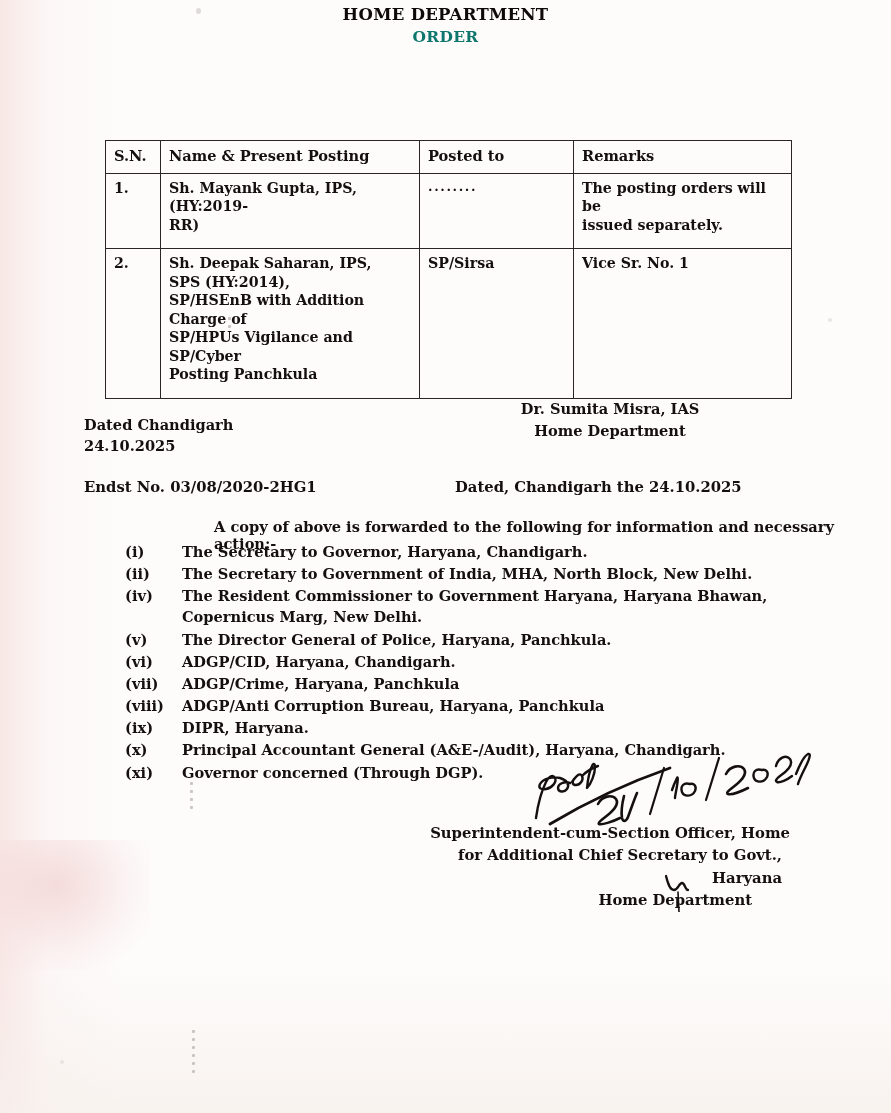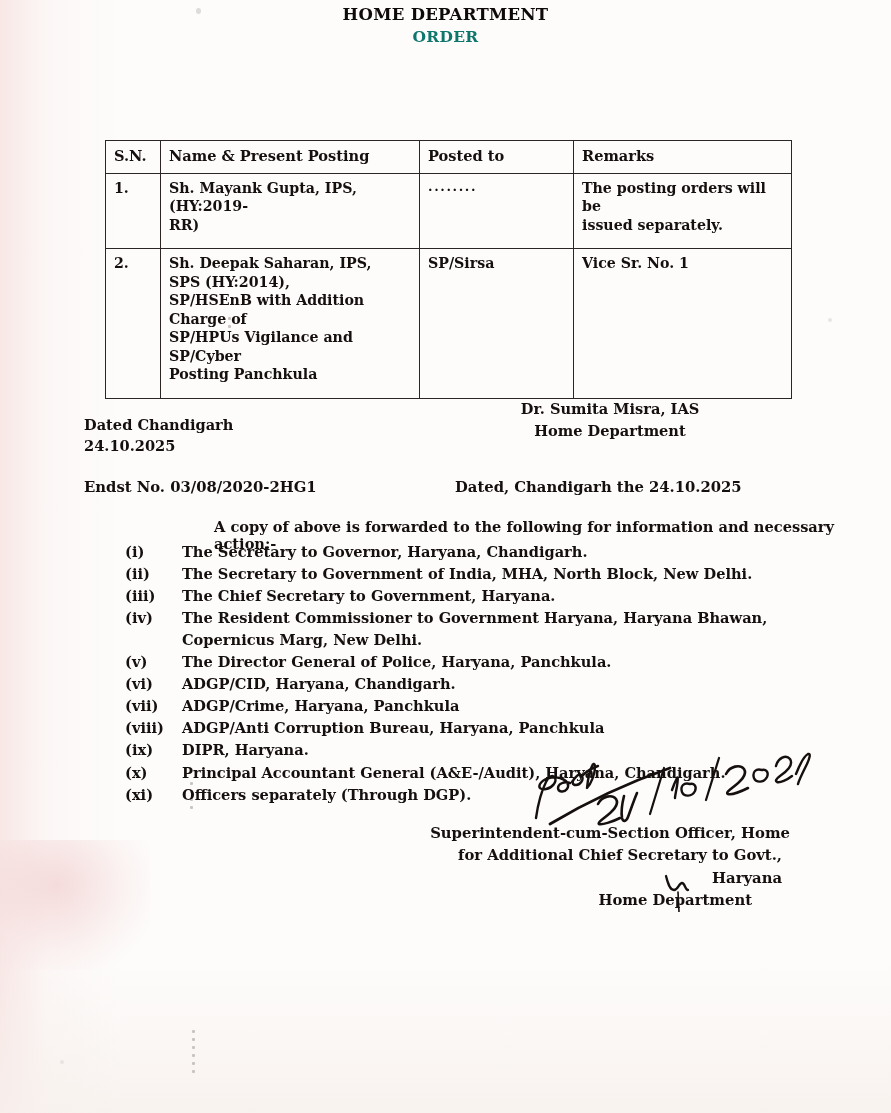--- a/index.html
+++ b/index.html
@@ -382,24 +382,20 @@
   <div class="fwd-list">
     <div class="fwd-item">
       <span class="fwd-num">(i)</span>
       <span class="fwd-txt">The Secretary to Governor, Haryana, Chandigarh.</span>
     </div>
     <div class="fwd-item">
       <span class="fwd-num">(ii)</span>
       <span class="fwd-txt">The Secretary to Government of India, MHA, North Block, New Delhi.</span>
     </div>
     <div class="fwd-item">
-      <span class="fwd-num">(iii)</span>
-      <span class="fwd-txt">The Chief Secretary to Government, Haryana.</span>
-    </div>
-    <div class="fwd-item">
       <span class="fwd-num">(iv)</span>
       <span class="fwd-txt">The Resident Commissioner to Government Haryana, Haryana  Bhawan, Copernicus Marg, New Delhi.</span>
     </div>
     <div class="fwd-item">
       <span class="fwd-num">(v)</span>
       <span class="fwd-txt">The Director General of Police, Haryana, Panchkula.</span>
     </div>
     <div class="fwd-item">
       <span class="fwd-num">(vi)</span>
       <span class="fwd-txt">ADGP/CID, Haryana, Chandigarh.</span>
@@ -415,21 +411,21 @@
     <div class="fwd-item">
       <span class="fwd-num">(ix)</span>
       <span class="fwd-txt">DIPR, Haryana.</span>
     </div>
     <div class="fwd-item">
       <span class="fwd-num">(x)</span>
       <span class="fwd-txt">Principal Accountant General (A&amp;E-/Audit), Haryana, Chandigarh.</span>
     </div>
     <div class="fwd-item">
       <span class="fwd-num">(xi)</span>
-      <span class="fwd-txt">Officers separately (Through DGP).</span>
+      <span class="fwd-txt">Governor concerned (Through DGP).</span>
     </div>
   </div>
 
   <div class="handwriting">
     <svg width="300" height="80" viewBox="0 0 300 80" fill="none" stroke="#15100e" stroke-width="2.4" stroke-linecap="round" stroke-linejoin="round">
 
       <path d="M16 66 C18 52 22 38 26 30 C29 24 33 22 35 26 C37 30 32 36 26 37 C21 38 18 36 20 32 C23 27 32 24 40 26 C47 28 50 33 47 37 C44 41 38 40 38 36 C38 32 44 29 50 31"></path>
       <path d="M52 30 C56 24 60 20 62 24 C64 28 60 33 56 33 C52 33 52 30 54 27"></path>
       <path d="M67 36 C68 26 70 18 72 14 C73 11 75 11 75 15 C75 22 71 32 67 36 Z"></path>
       <path d="M62 24 C66 20 72 16 78 14"></path>

